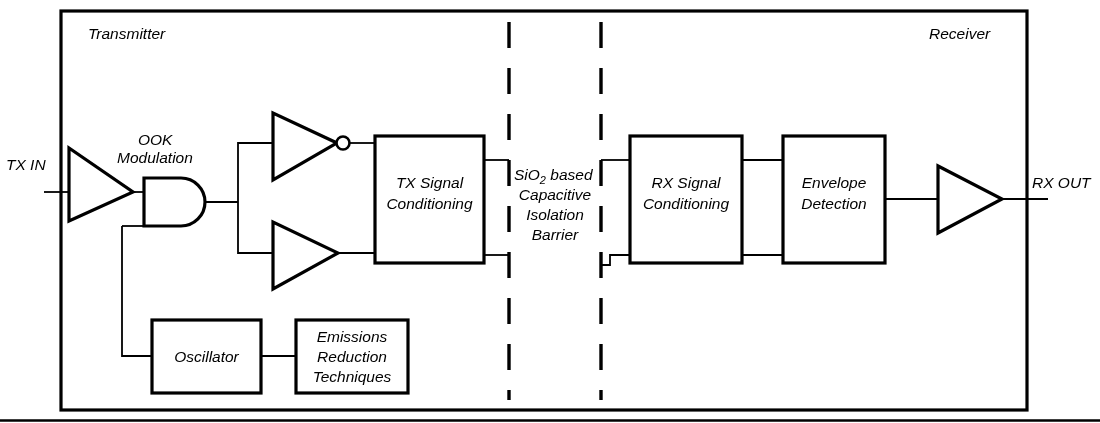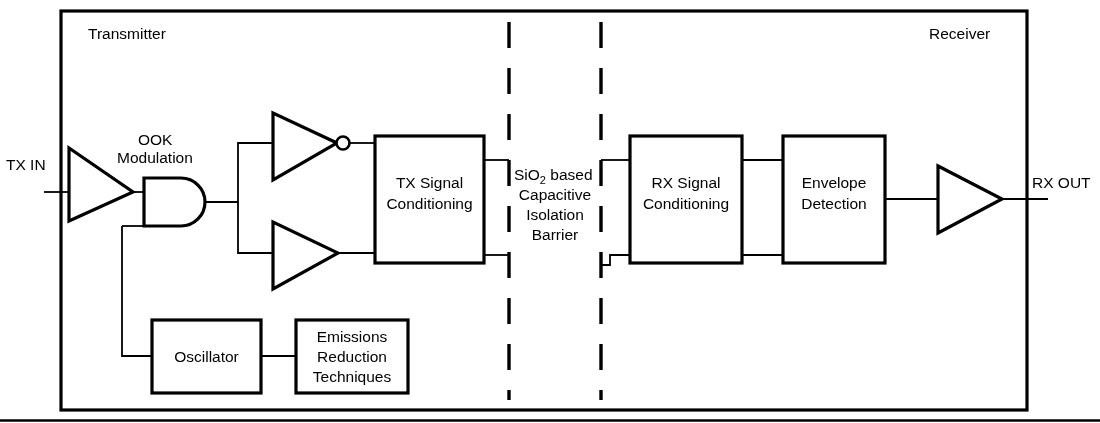--- a/index.html
+++ b/index.html
@@ -10,20 +10,21 @@
   body {
     width: 1100px;
     height: 423px;
     font-family: "Liberation Sans", sans-serif;
     overflow: hidden;
   }
   #diagram-root {
     position: relative;
     width: 1100px;
     height: 423px;
+    font-style: italic;
   }
   svg#block-diagram {
     display: block;
     width: 1100px;
     height: 423px;
   }
   .frame-line {
     fill: none;
     stroke: #000000;
     stroke-width: 3.2;

